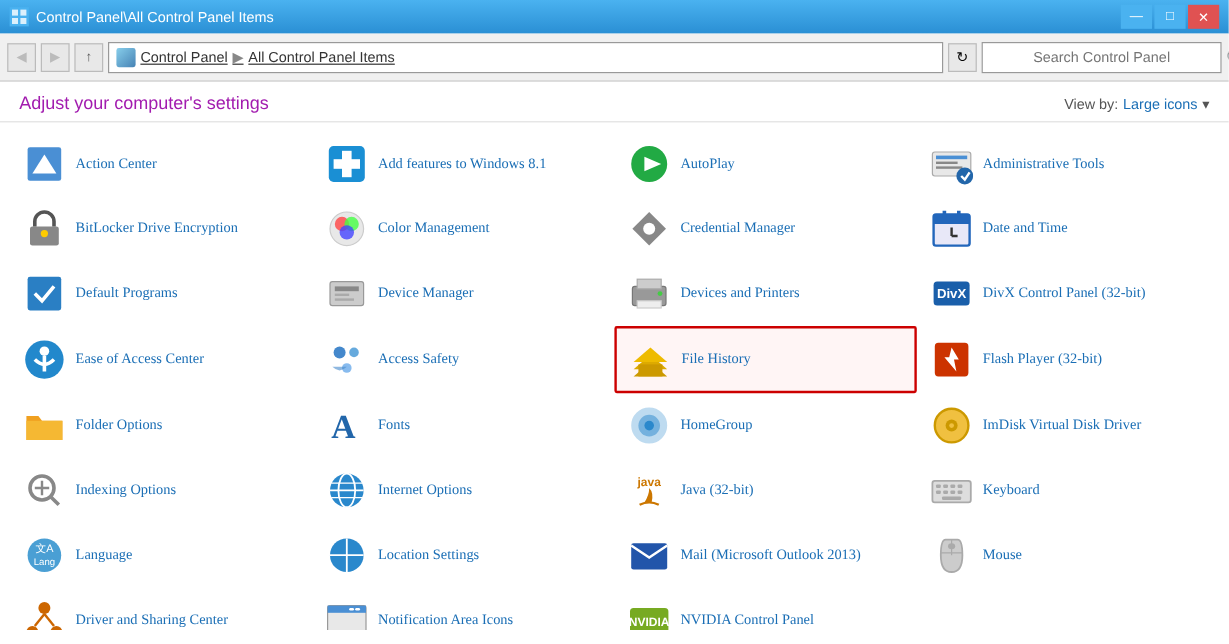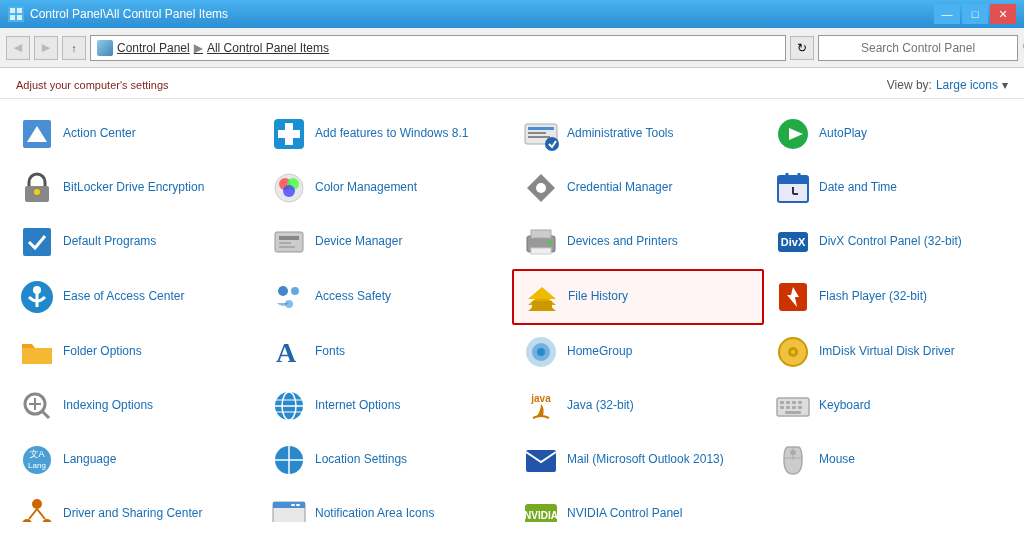--- a/index.html
+++ b/index.html
@@ -131,22 +131,22 @@
 
     
     .main-header {
       display: flex;
       align-items: center;
       justify-content: space-between;
       padding: 10px 16px 6px;
       border-bottom: 1px solid #e0e0e0;
     }
     .main-title {
-      color: #7f1d1d;
-      font-size: 11px;
+      color: #a21caf;
+      font-size: 15px;
       font-weight: normal;
     }
     .view-by {
       display: flex;
       align-items: center;
       gap: 4px;
       font-size: 12px;
       color: #555;
     }
     .view-by-link {
@@ -178,20 +178,21 @@
     .item-icon {
       width: 36px; height: 36px;
       flex-shrink: 0;
       display: flex; align-items: center; justify-content: center;
       font-size: 28px;
     }
     .item-label {
       color: #1a6eb5;
       font-size: 12px;
       line-height: 1.3;
+      font-family: Liberation Serif, serif;
     }
 
     
     .item.highlighted {
       border: 2px solid #cc0000;
       background: #fff5f5;
     }
   </style>
 </head>
 <body>
@@ -258,38 +259,38 @@
             <rect x="3" y="3" width="30" height="30" rx="4" fill="#1a8fd4"></rect>
             <rect x="14" y="7" width="8" height="22" fill="white"></rect>
             <rect x="7" y="14" width="22" height="8" fill="white"></rect>
           </svg>
         </div>
         <span class="item-label">Add features to Windows 8.1</span>
       </div>
       <div class="item">
         <div class="item-icon">
           <svg width="36" height="36" viewBox="0 0 36 36">
+            <circle cx="18" cy="18" r="15" fill="#22aa44"></circle>
+            <polygon points="14,12 28,18 14,24" fill="white"></polygon>
+          </svg>
+        </div>
+        <span class="item-label">AutoPlay</span>
+      </div>
+      <div class="item">
+        <div class="item-icon">
+          <svg width="36" height="36" viewBox="0 0 36 36">
             <rect x="2" y="8" width="32" height="20" rx="2" fill="#e8e8e8" stroke="#aaa"></rect>
             <rect x="5" y="11" width="26" height="3" fill="#4a8fd4"></rect>
             <rect x="5" y="16" width="18" height="2" fill="#888"></rect>
             <rect x="5" y="20" width="22" height="2" fill="#888"></rect>
             <circle cx="29" cy="28" r="7" fill="#2266aa"></circle>
             <path d="M26,28 L29,31 L33,25" stroke="white" stroke-width="2" fill="none"></path>
           </svg>
         </div>
         <span class="item-label">Administrative Tools</span>
-      </div>
-      <div class="item">
-        <div class="item-icon">
-          <svg width="36" height="36" viewBox="0 0 36 36">
-            <circle cx="18" cy="18" r="15" fill="#22aa44"></circle>
-            <polygon points="14,12 28,18 14,24" fill="white"></polygon>
-          </svg>
-        </div>
-        <span class="item-label">AutoPlay</span>
       </div>
       <div class="item">
         <div class="item-icon">
           <svg width="36" height="36" viewBox="0 0 36 36">
             <rect x="6" y="16" width="24" height="16" rx="2" fill="#888"></rect>
             <path d="M10,16 V12 a8,8 0 0,1 16,0 V16" stroke="#555" stroke-width="3" fill="none"></path>
             <circle cx="18" cy="22" r="3" fill="#ffcc00"></circle>
           </svg>
         </div>
         <span class="item-label">BitLocker Drive Encryption</span>

